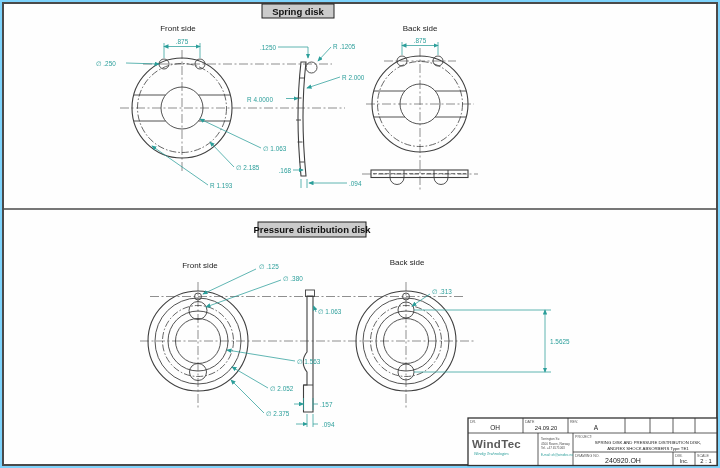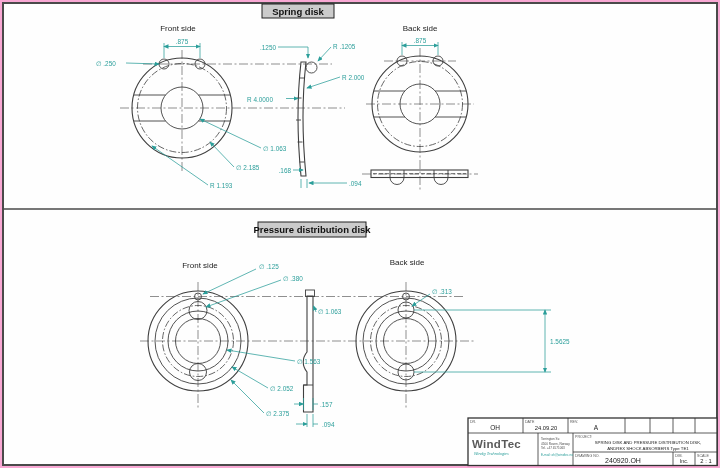--- a/index.html
+++ b/index.html
@@ -1,16 +1,16 @@
 <!DOCTYPE html>
 <html style="--line: #3f3f3f; --dim: #2b9e9a; --titlebg: #cbcbcb; --border: #4a4a4a;"><head>
 <meta charset="utf-8">
 <style>
   html,body{margin:0;padding:0;background:#e8e8e8;}
-  .page{position:relative;width:720px;height:468px;background:#f9a8d4;font-family:"Liberation Sans",sans-serif;}
+  .page{position:relative;width:720px;height:468px;background:#7dd3fc;font-family:"Liberation Sans",sans-serif;}
   svg{display:block;}
   text{font-family:"Liberation Sans",sans-serif;}
   .ol{fill:none;stroke:var(--line);stroke-width:1.1;stroke-linecap:round;}
   .ol2{fill:none;stroke:var(--line);stroke-width:.9;}
   .cl{fill:none;stroke:#5f5f5f;stroke-width:.7;stroke-dasharray:9 2.5 2 2.5;}
   .dd{fill:none;stroke:var(--line);stroke-width:.8;stroke-dasharray:7 2 1.6 2;}
   .dash{fill:none;stroke:var(--line);stroke-width:.8;stroke-dasharray:4 2;}
   .dim{fill:none;stroke:var(--dim);stroke-width:.75;}
   .dt{fill:var(--dim);font-size:6.4px;}
   .lbl{fill:#222;font-size:8px;}

